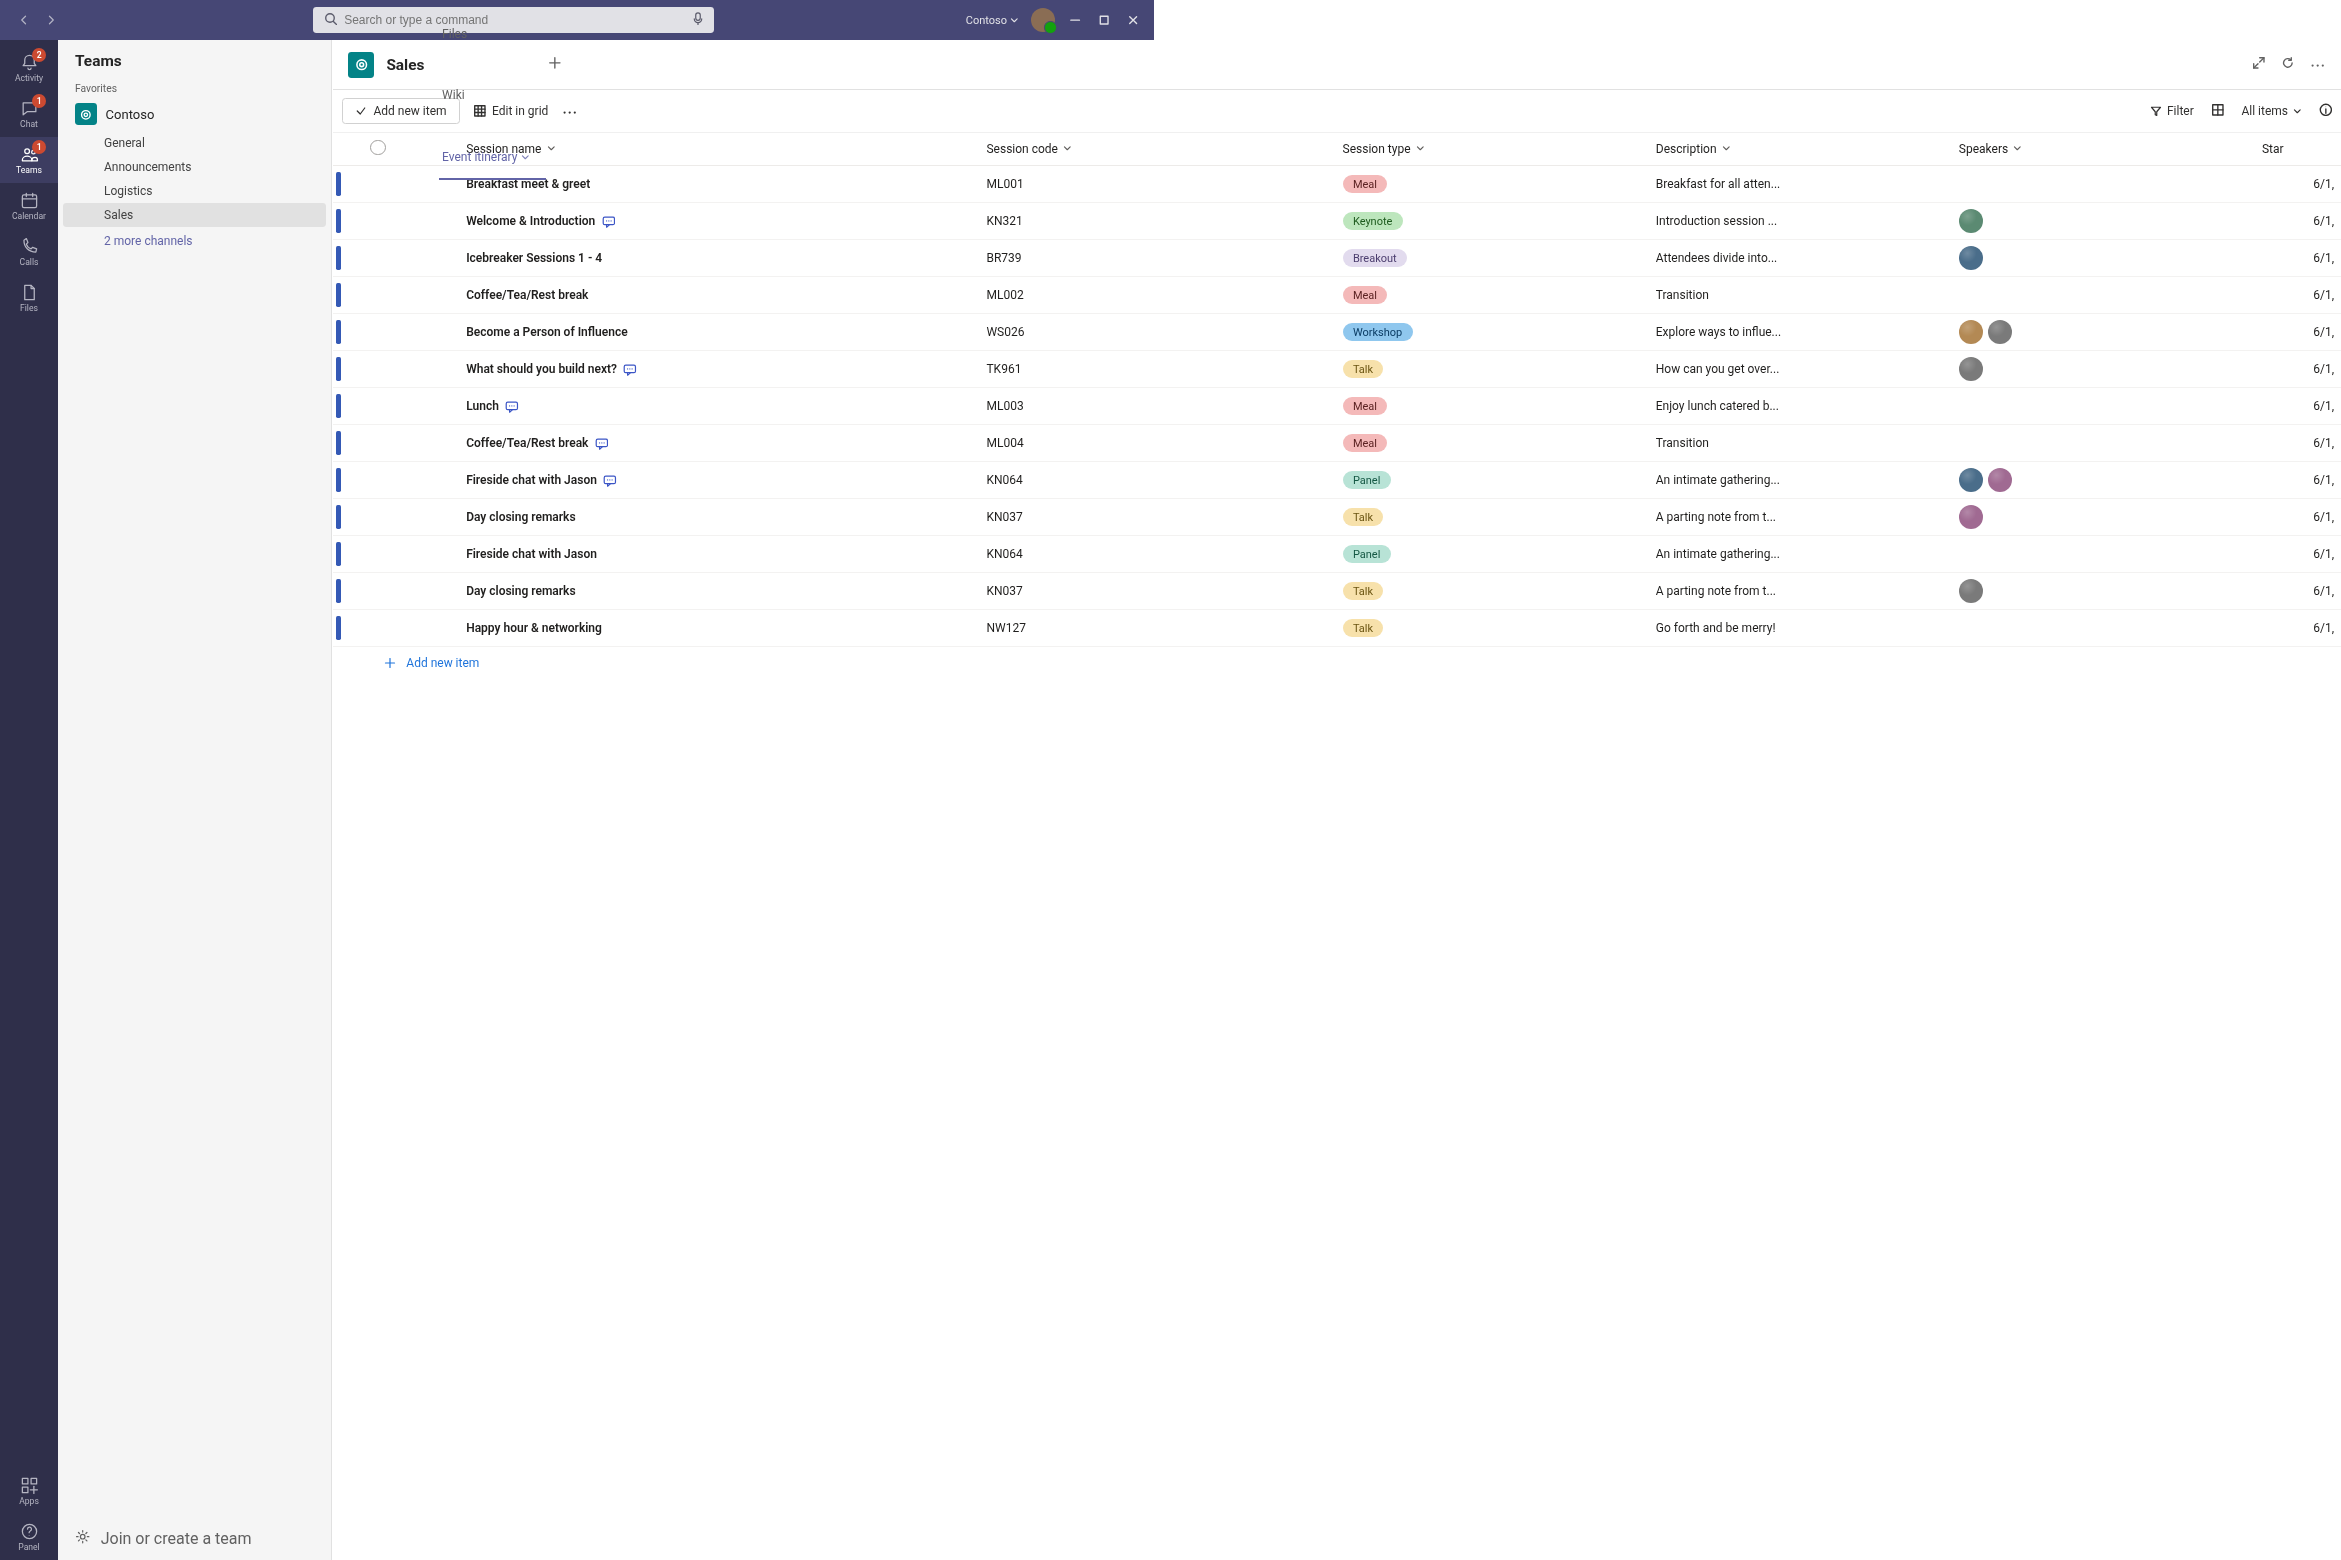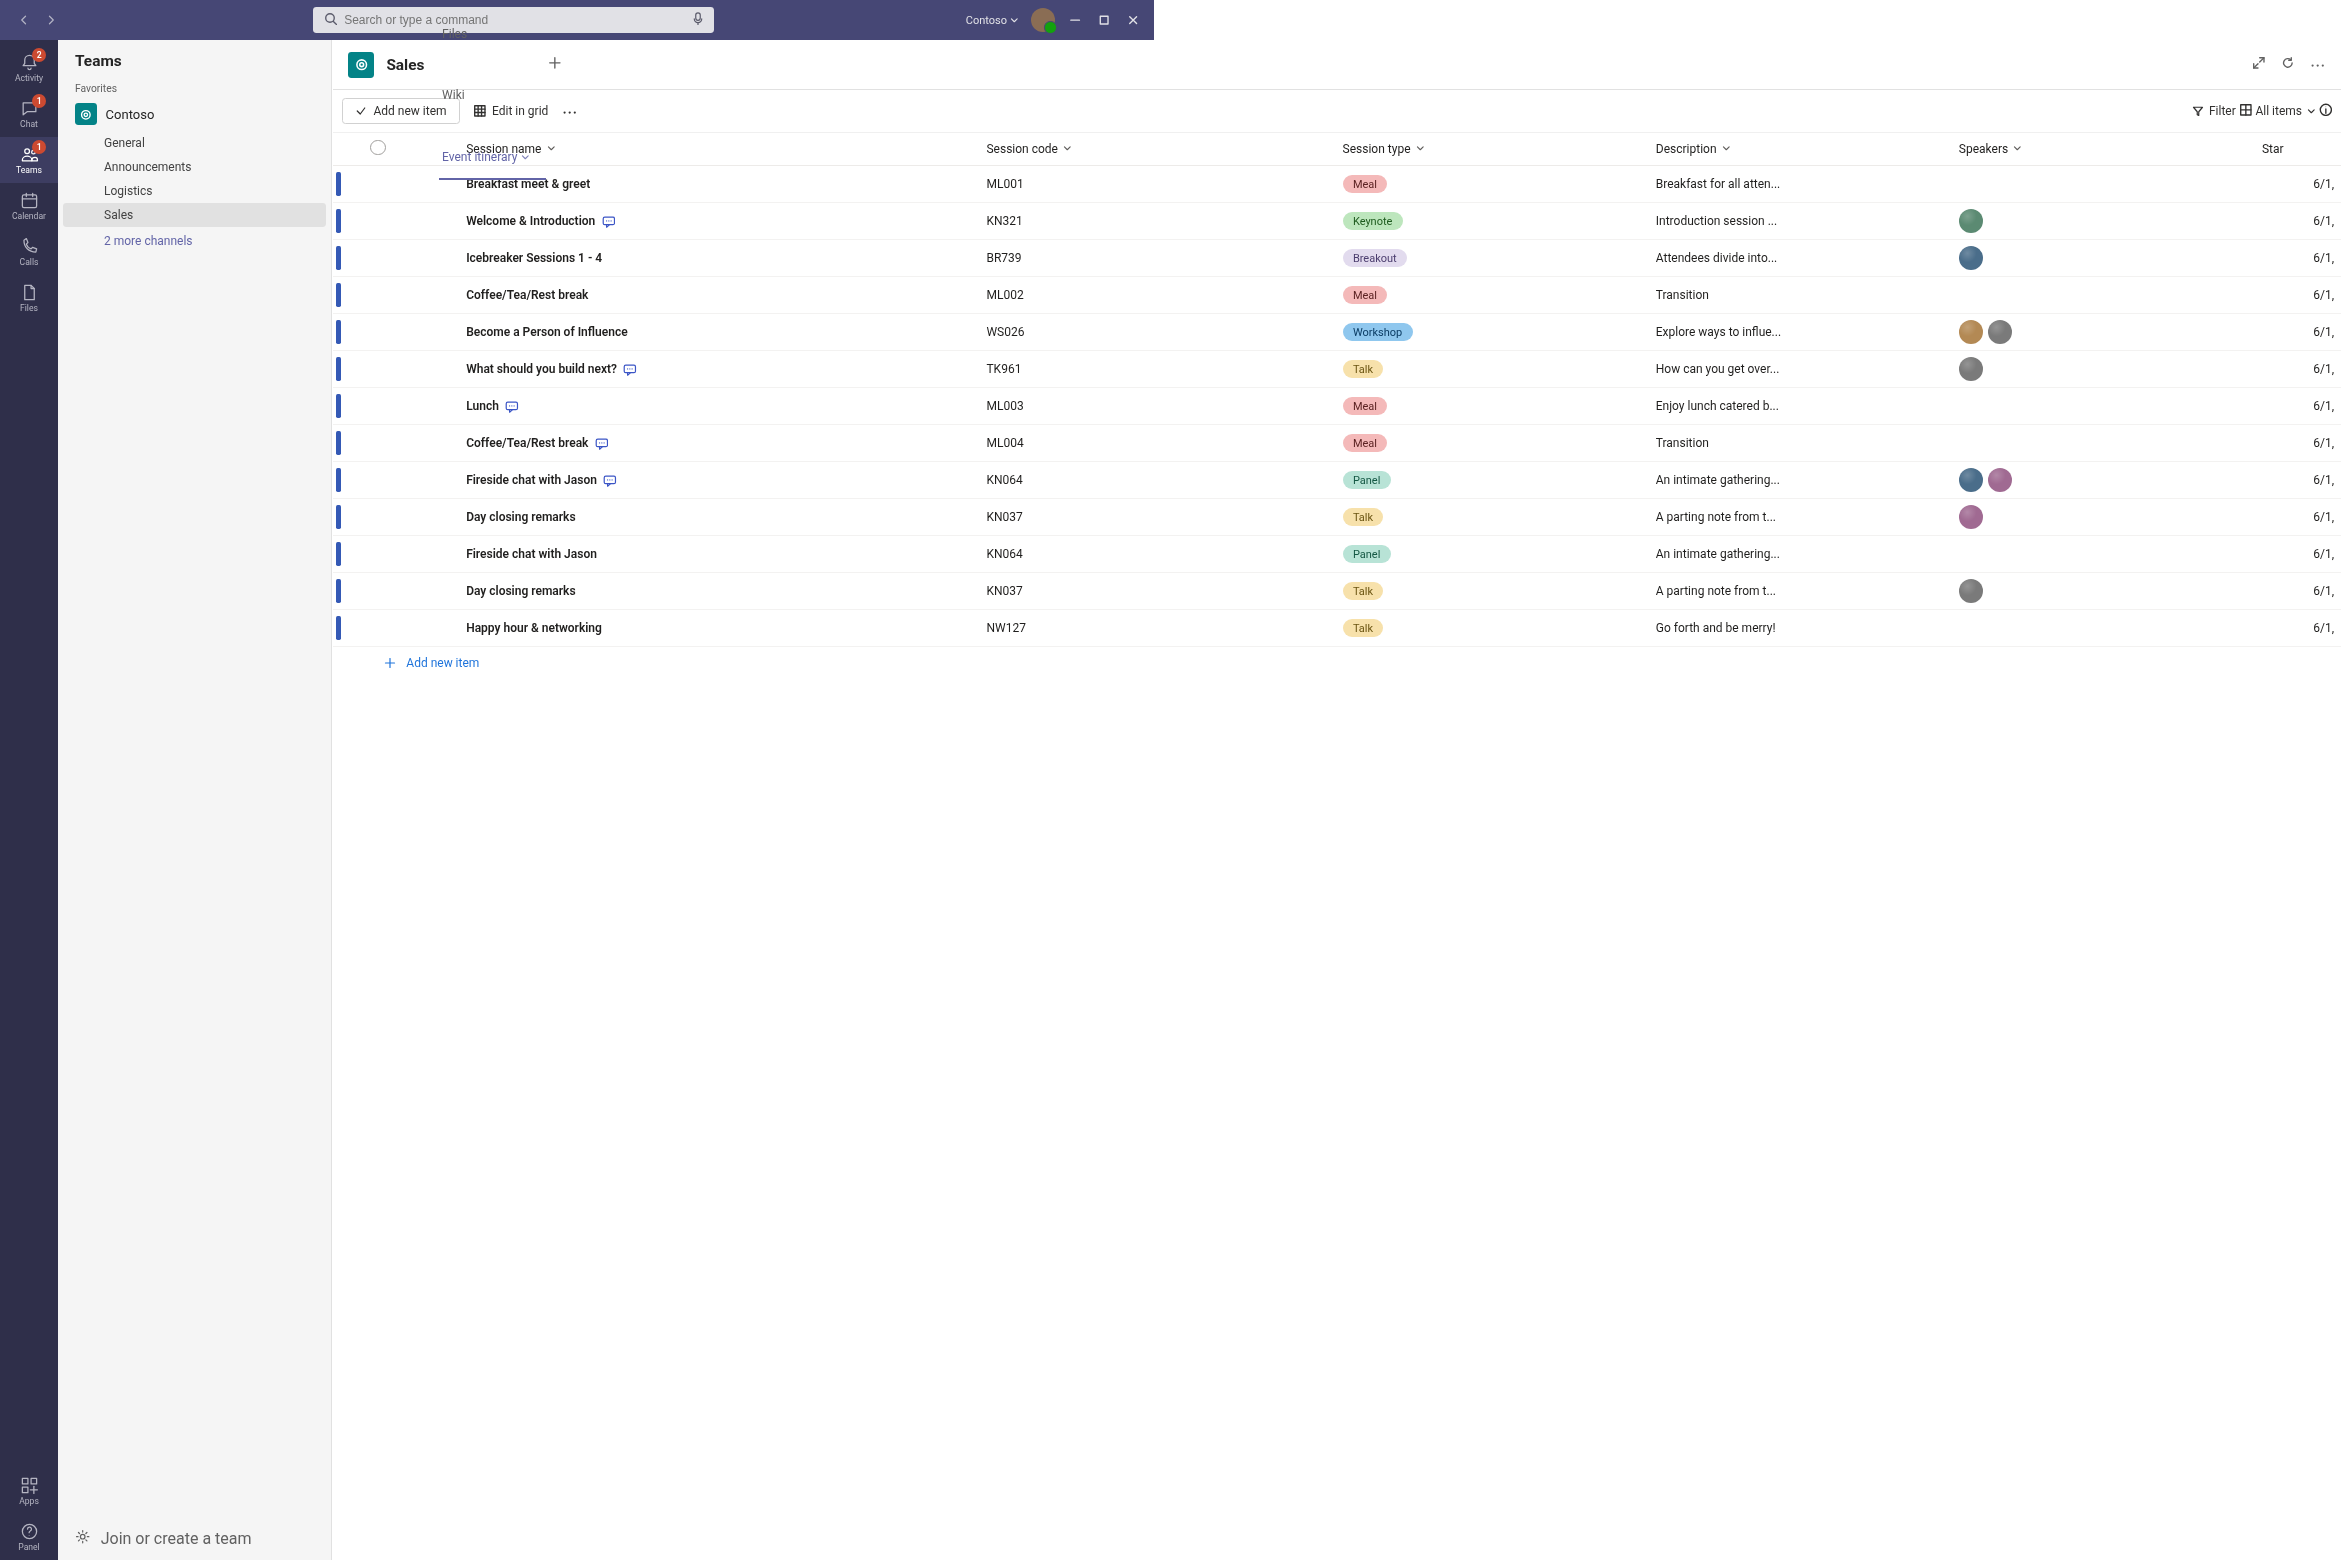--- a/index.html
+++ b/index.html
@@ -133,21 +133,21 @@
   .toolbar {
     height:43px; display:flex; align-items:center; padding:0 8.6px; gap:13.7px;
     color:#323130; border-bottom:0.9px solid #f0f0f0;
   }
   .toolbar .btn-new {
     display:flex; align-items:center; gap:6.9px;
     border:0.9px solid #d1d1d1; border-radius:3.4px; padding:5.1px 12px;
     background:#fff; cursor:pointer; font-size:12px;
   }
   .toolbar .tb { display:flex; align-items:center; gap:5.1px; cursor:pointer; color:#323130; }
-  .toolbar .right { margin-left:auto; display:flex; align-items:center; gap:3px; color:#323130;}
+  .toolbar .right { margin-left:auto; display:flex; align-items:center; gap:17px; color:#323130;}
   .toolbar .right .viewdrop { display:flex; align-items:center; gap:5.1px; cursor:pointer;}
   .toolbar .right .ic { cursor:pointer; }
 
   
   .gridwrap { flex:1; overflow:auto; }
   table.grid { width:100%; border-collapse:collapse; table-layout:fixed; }
   table.grid th {
     text-align:left; font-weight:400; font-size:12px; color:#201f1e;
     padding:6.9px 6.9px; border-bottom:0.9px solid #edebe9; background:#fff;
     white-space:nowrap;

